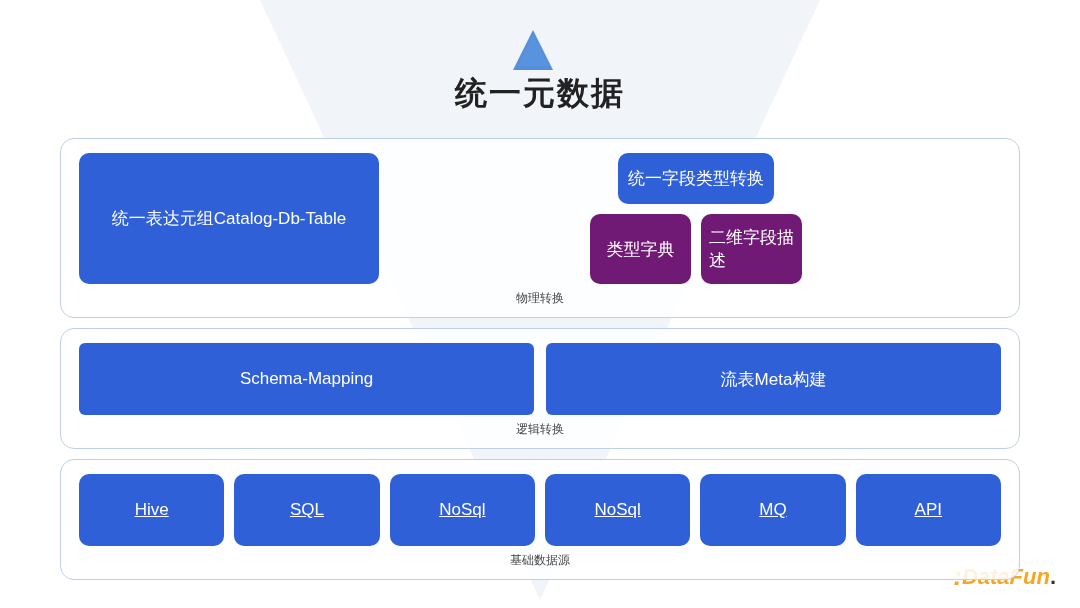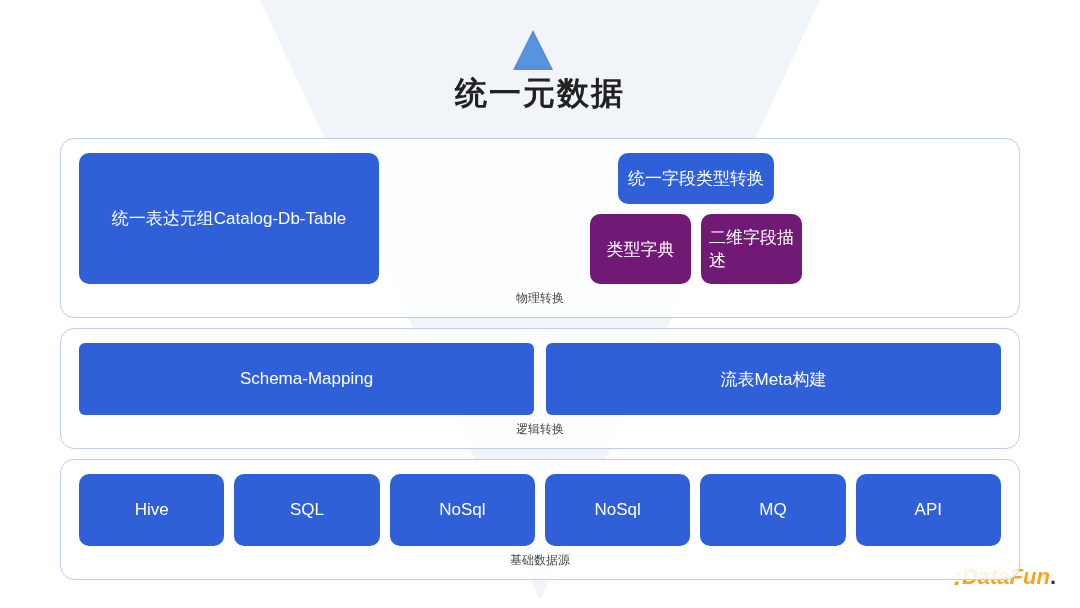--- a/index.html
+++ b/index.html
@@ -157,20 +157,21 @@
       background: #2f60d8;
       border-radius: 10px;
       color: #fff;
       font-size: 17px;
       display: flex;
       align-items: center;
       justify-content: center;
       flex: 1;
       min-height: 72px;
       padding: 12px 4px;
+      text-decoration: underline;
     }
 
     
     .datafun-logo {
       position: absolute;
       bottom: 16px;
       right: 24px;
       display: flex;
       align-items: center;
       font-size: 22px;

